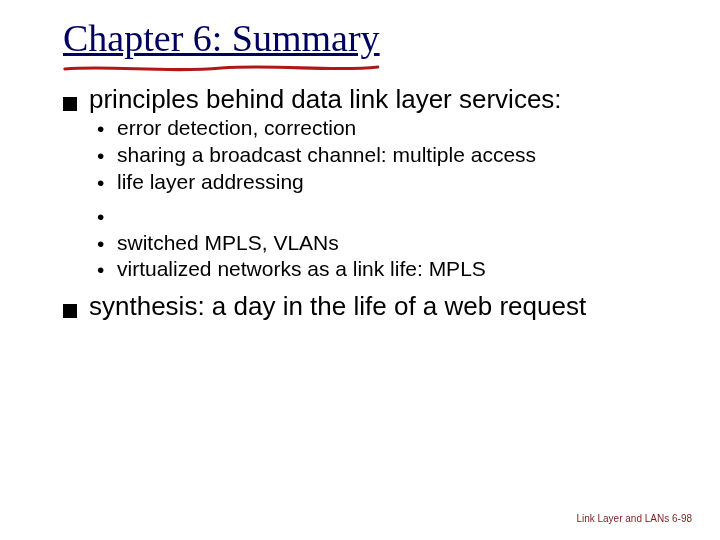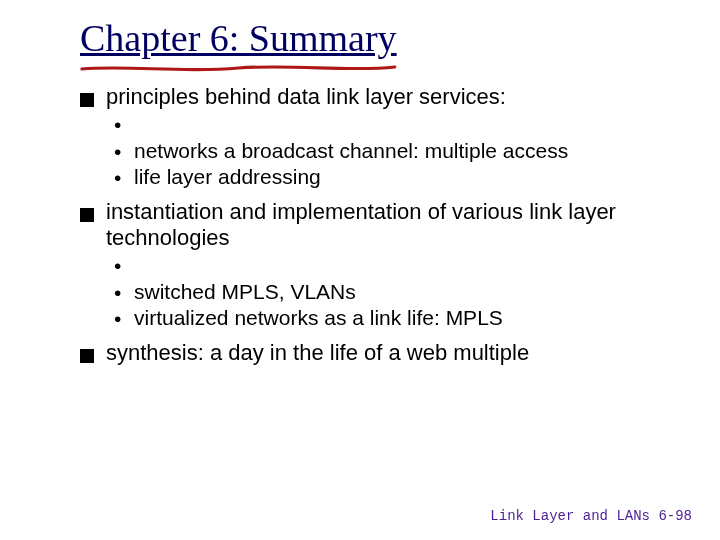--- a/index.html
+++ b/index.html
@@ -7,21 +7,21 @@
     padding: 0;
     width: 720px;
     height: 540px;
     background: #fff;
     font-family: Arial, Helvetica, sans-serif;
     color: #000;
     position: relative;
     overflow: hidden;
   }
   .slide {
-    padding: 18px 50px 0 80px;
+    padding: 18px 50px 0 63px;
     box-sizing: border-box;
     width: 100%;
     height: 100%;
     position: relative;
   }
   .title-wrap {
     display: inline-block;
     position: relative;
     margin-bottom: 18px;
   }
@@ -44,22 +44,22 @@
   .underline-red svg {
     width: 100%;
     height: 14px;
     display: block;
   }
   .body {
     font-family: Arial, Helvetica, sans-serif;
   }
   .lvl1 {
     display: flex;
-    align-items: flex-start;
-    font-size: 22px;
+    align-items: center;
+    font-size: 26px;
     line-height: 1.18;
     margin: 6px 0 2px 0;
   }
   .lvl1 .bullet {
     width: 14px;
     height: 14px;
     background: #000;
     flex: 0 0 14px;
     margin-right: 12px;
     margin-top: 9px;
@@ -80,23 +80,23 @@
     margin-top: 1px;
     font-size: 21px;
   }
   .lvl2-group {
     margin-bottom: 8px;
   }
   .footer {
     position: absolute;
     right: 28px;
     bottom: 16px;
-    font-family: Liberation Mono, monospace;
-    font-size: 14px;
-    color: #4c1d95;
+    font-family: Liberation Sans, sans-serif;
+    font-size: 10px;
+    color: #7f1d1d;
   }
 </style>
 </head>
 <body>
 
 <div class="slide">
 
   <div class="title-wrap">
     <span class="title">Chapter 6: Summary</span>
     <div class="underline-red">
@@ -108,51 +108,48 @@
 
   <div class="body">
 
     <div class="lvl1">
       <div class="bullet"></div>
       <div class="text">principles behind data link layer services:</div>
     </div>
     <div class="lvl2-group">
       <div class="lvl2">
         <div class="dot">•</div>
+        <div>error detection, correction</div>
       </div>
       <div class="lvl2">
         <div class="dot">•</div>
-        <div>networks a broadcast channel: multiple access</div>
+        <div>sharing a broadcast channel: multiple access</div>
       </div>
       <div class="lvl2">
         <div class="dot">•</div>
         <div>life layer addressing</div>
       </div>
     </div>
 
-    <div class="lvl1">
-      <div class="bullet"></div>
-      <div class="text">instantiation and implementation of various link layer technologies</div>
-    </div>
     <div class="lvl2-group">
       <div class="lvl2">
         <div class="dot">•</div>
       </div>
       <div class="lvl2">
         <div class="dot">•</div>
         <div>switched MPLS, VLANs</div>
       </div>
       <div class="lvl2">
         <div class="dot">•</div>
         <div>virtualized networks as a link life: MPLS</div>
       </div>
     </div>
 
     <div class="lvl1">
       <div class="bullet"></div>
-      <div class="text">synthesis: a day in the life of a web multiple</div>
+      <div class="text">synthesis: a day in the life of a web request</div>
     </div>
 
   </div>
 
   <div class="footer">Link Layer and LANs   6-98</div>
 
 </div>
 
 </body></html>

